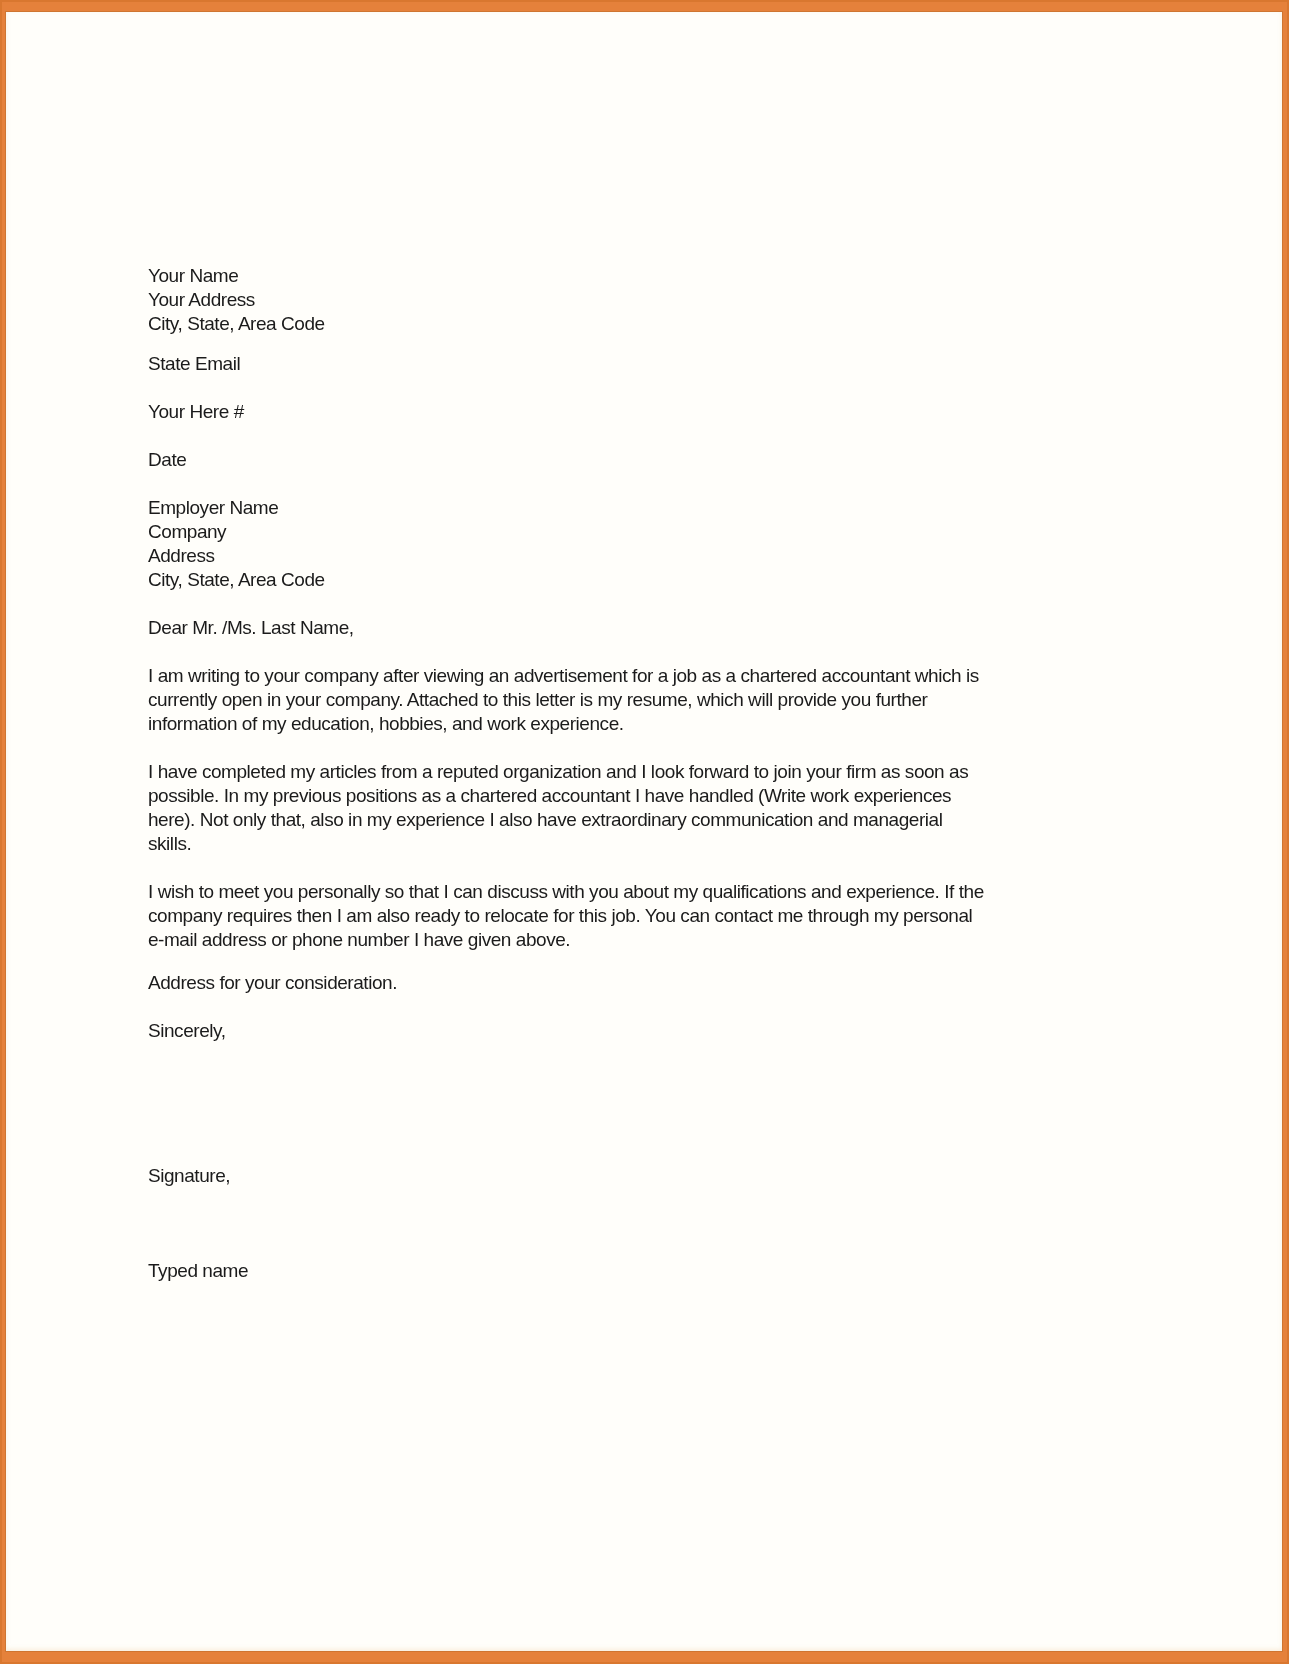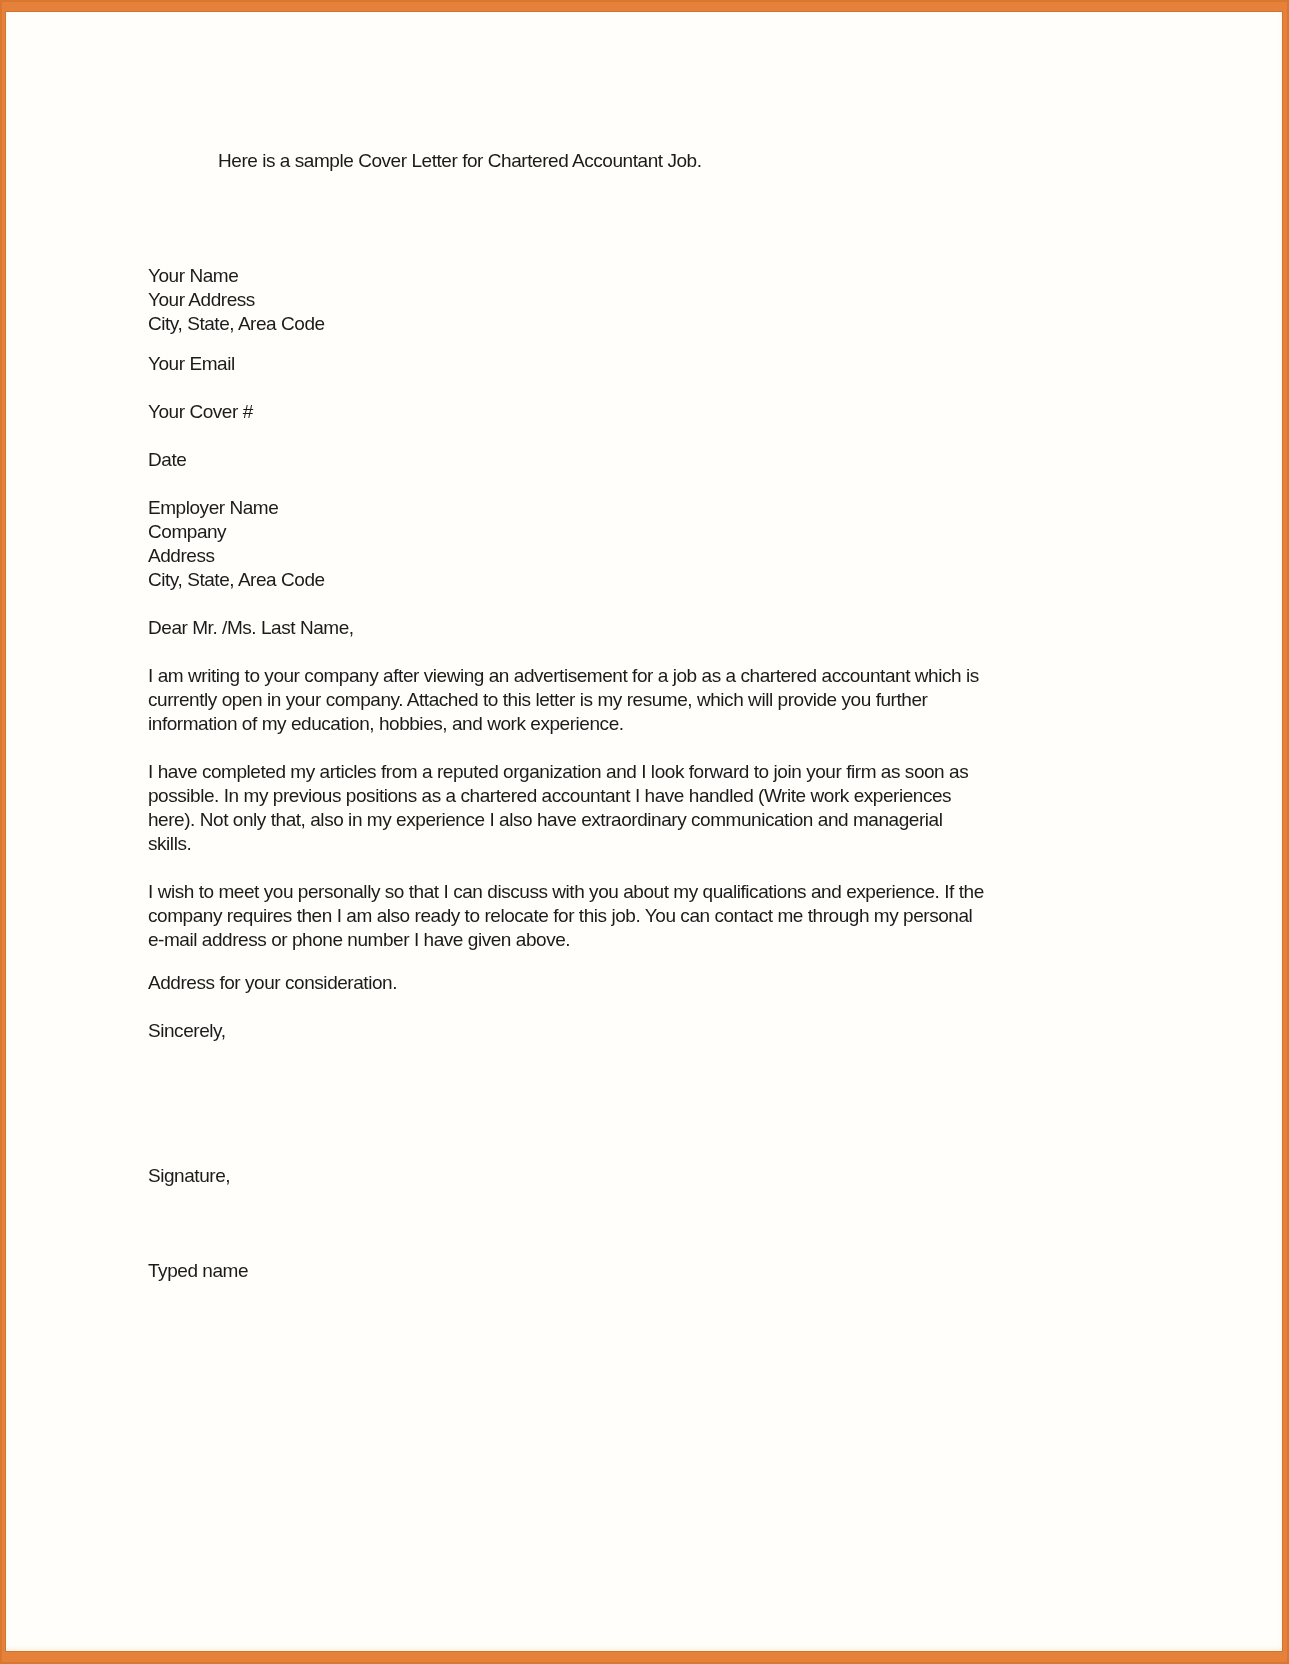--- a/index.html
+++ b/index.html
@@ -36,29 +36,28 @@
     white-space: pre-line;
   }
   .title { left: 212px; }
 </style>
 </head>
 <body>
 
 <div class="frame">
   <div class="page">
 
-    <div class="tb title" style="top:137px">Here is a sample Cover Letter for Chartered Accountant Job.</div>
 
     <div class="tb" style="top:252px">Your Name
 Your Address
 City, State, Area Code</div>
 
-    <div class="tb" style="top:340px">Your Email</div>
+    <div class="tb" style="top:340px">State Email</div>
 
-    <div class="tb" style="top:388px">Your Cover #</div>
+    <div class="tb" style="top:388px">Your Here #</div>
 
     <div class="tb" style="top:436px">Date</div>
 
     <div class="tb" style="top:484px">Employer Name
 Company
 Address
 City, State, Area Code</div>
 
     <div class="tb" style="top:604px">Dear Mr. /Ms. Last Name,</div>
 

